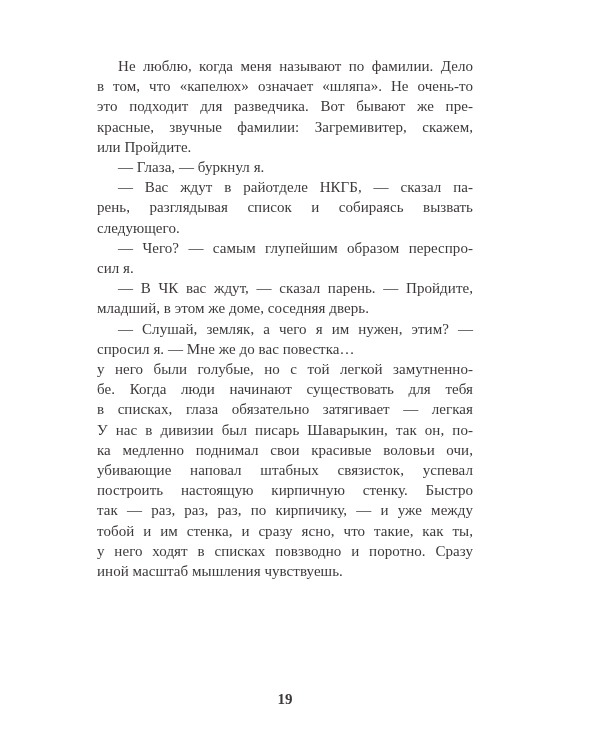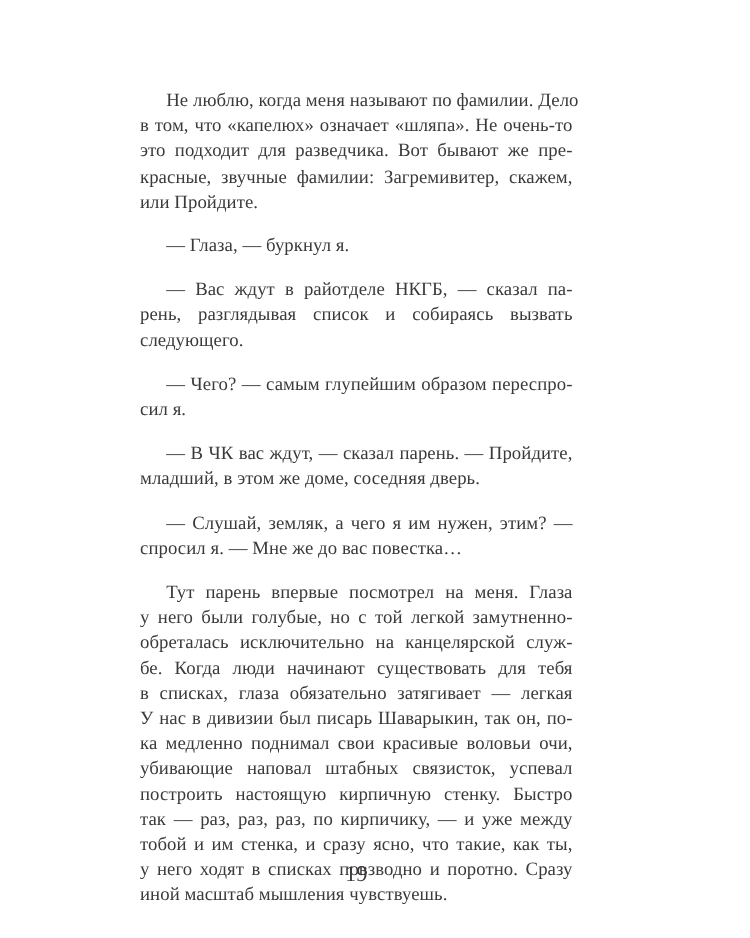--- a/index.html
+++ b/index.html
@@ -22,21 +22,21 @@
   .text-block {
     position: absolute;
     left: 97px;
     top: 56px;
     width: 376px;
     font-size: 15px;
     line-height: 20.2px;
     letter-spacing: 0.05px;
   }
   .paragraph {
-    margin: 15px;
+    margin: 0;
     padding: 0;
   }
   .line {
     text-align: justify;
     text-align-last: justify;
     text-justify: inter-word;
     white-space: nowrap;
   }
   .line.indent {
     text-indent: 21px;
@@ -44,22 +44,23 @@
   .line.para-end {
     text-align: left;
     text-align-last: left;
   }
   .page-number {
     position: absolute;
     left: 97px;
     top: 689px;
     width: 376px;
     text-align: center;
-    font-size: 18px;
+    font-size: 15px;
     line-height: 20px;
+    font-weight: bold;
   }
 </style>
 </head>
 <body style="background: rgb(255, 255, 255);">
 
 <div class="book-page" style="background: rgb(255, 255, 255);">
   <div class="text-block" style="color: rgb(61, 57, 58);">
       <div class="paragraph">
         <div class="line indent">Не люблю, когда меня называют по фамилии. Дело</div>
         <div class="line">в том, что «капелюх» означает «шляпа». Не очень-то</div>
@@ -81,23 +82,21 @@
       </div>
       <div class="paragraph">
         <div class="line indent">— В ЧК вас ждут, — сказал парень. — Пройдите,</div>
         <div class="line para-end">младший, в этом же доме, соседняя дверь.</div>
       </div>
       <div class="paragraph">
         <div class="line indent">— Слушай, земляк, а чего я им нужен, этим? —</div>
         <div class="line para-end">спросил я. — Мне же до вас повестка…</div>
       </div>
       <div class="paragraph">
-        <div class="line indent">Тут парень впервые посмотрел на меня. Глаза</div>
         <div class="line">у него были голубые, но с той легкой замутненно-</div>
-        <div class="line">обреталась исключительно на канцелярской служ-</div>
         <div class="line">бе. Когда люди начинают существовать для тебя</div>
         <div class="line">в списках, глаза обязательно затягивает — легкая</div>
         <div class="line">У нас в дивизии был писарь Шаварыкин, так он, по-</div>
         <div class="line">ка медленно поднимал свои красивые воловьи очи,</div>
         <div class="line">убивающие наповал штабных связисток, успевал</div>
         <div class="line">построить настоящую кирпичную стенку. Быстро</div>
         <div class="line">так — раз, раз, раз, по кирпичику, — и уже между</div>
         <div class="line">тобой и им стенка, и сразу ясно, что такие, как ты,</div>
         <div class="line">у него ходят в списках повзводно и поротно. Сразу</div>
         <div class="line para-end">иной масштаб мышления чувствуешь.</div>

